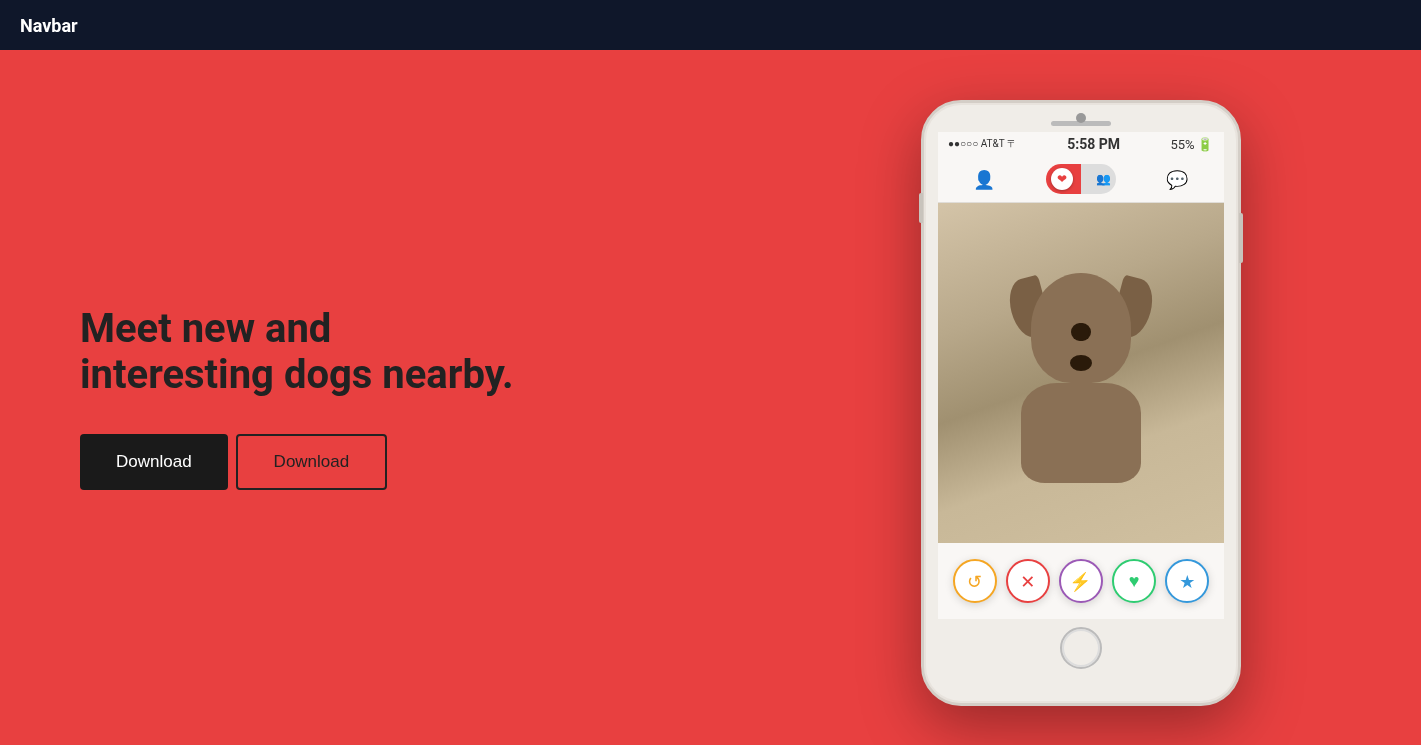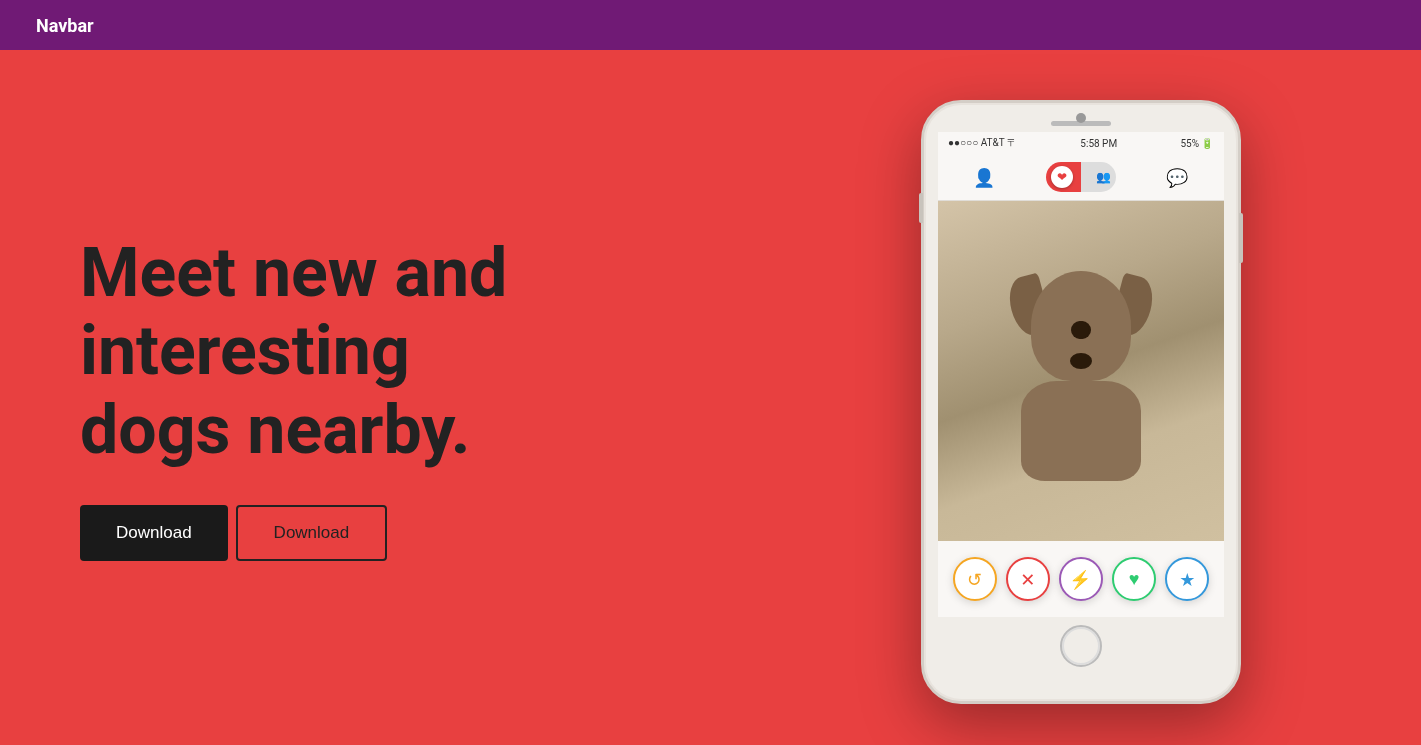--- a/index.html
+++ b/index.html
@@ -1,24 +1,24 @@
 <!DOCTYPE html>
 <html><head>
   <meta charset="utf-8">
   <style>
     * { margin: 0; padding: 0; box-sizing: border-box; }
     body { font-family: -apple-system, BlinkMacSystemFont, 'Segoe UI', Roboto, sans-serif; overflow-x: hidden; }
 
     
     .navbar {
-      background-color: #701a75;
+      background-color: #0f172a;
       height: 50px;
       display: flex;
       align-items: center;
-      padding: 0 36px;
+      padding: 0 20px;
       gap: 24px;
     }
     .navbar-brand {
       color: #fff;
       font-weight: bold;
       font-size: 18px;
     }
     .navbar-links {
       display: flex;
       gap: 24px;
@@ -37,21 +37,21 @@
       display: flex;
       align-items: center;
       position: relative;
       overflow: hidden;
     }
     .hero-content {
       padding: 60px 80px;
       max-width: 600px;
     }
     .hero-title {
-      font-size: 68px;
+      font-size: 40px;
       font-weight: 700;
       color: #222;
       line-height: 1.15;
       margin-bottom: 36px;
     }
     .hero-buttons {
       display: flex;
       gap: 8px;
     }
     .btn-dark {
@@ -120,22 +120,22 @@
     .status-bar {
       background: #f9f7f5;
       display: flex;
       justify-content: space-between;
       align-items: center;
       padding: 4px 10px;
       font-size: 10px;
       color: #333;
     }
     .status-left { font-size: 10px; }
-    .status-center { font-size: 10px; font-weight: 400; }
-    .status-right { font-size: 10px; display: flex; gap: 3px; align-items: center; }
+    .status-center { font-size: 14px; font-weight: 700; }
+    .status-right { font-size: 13px; display: flex; gap: 3px; align-items: center; }
     
     .app-header {
       background: #f9f7f5;
       display: flex;
       justify-content: space-around;
       align-items: center;
       padding: 8px 10px;
       border-bottom: 1px solid #e0ddd8;
     }
     .app-header-icon {

